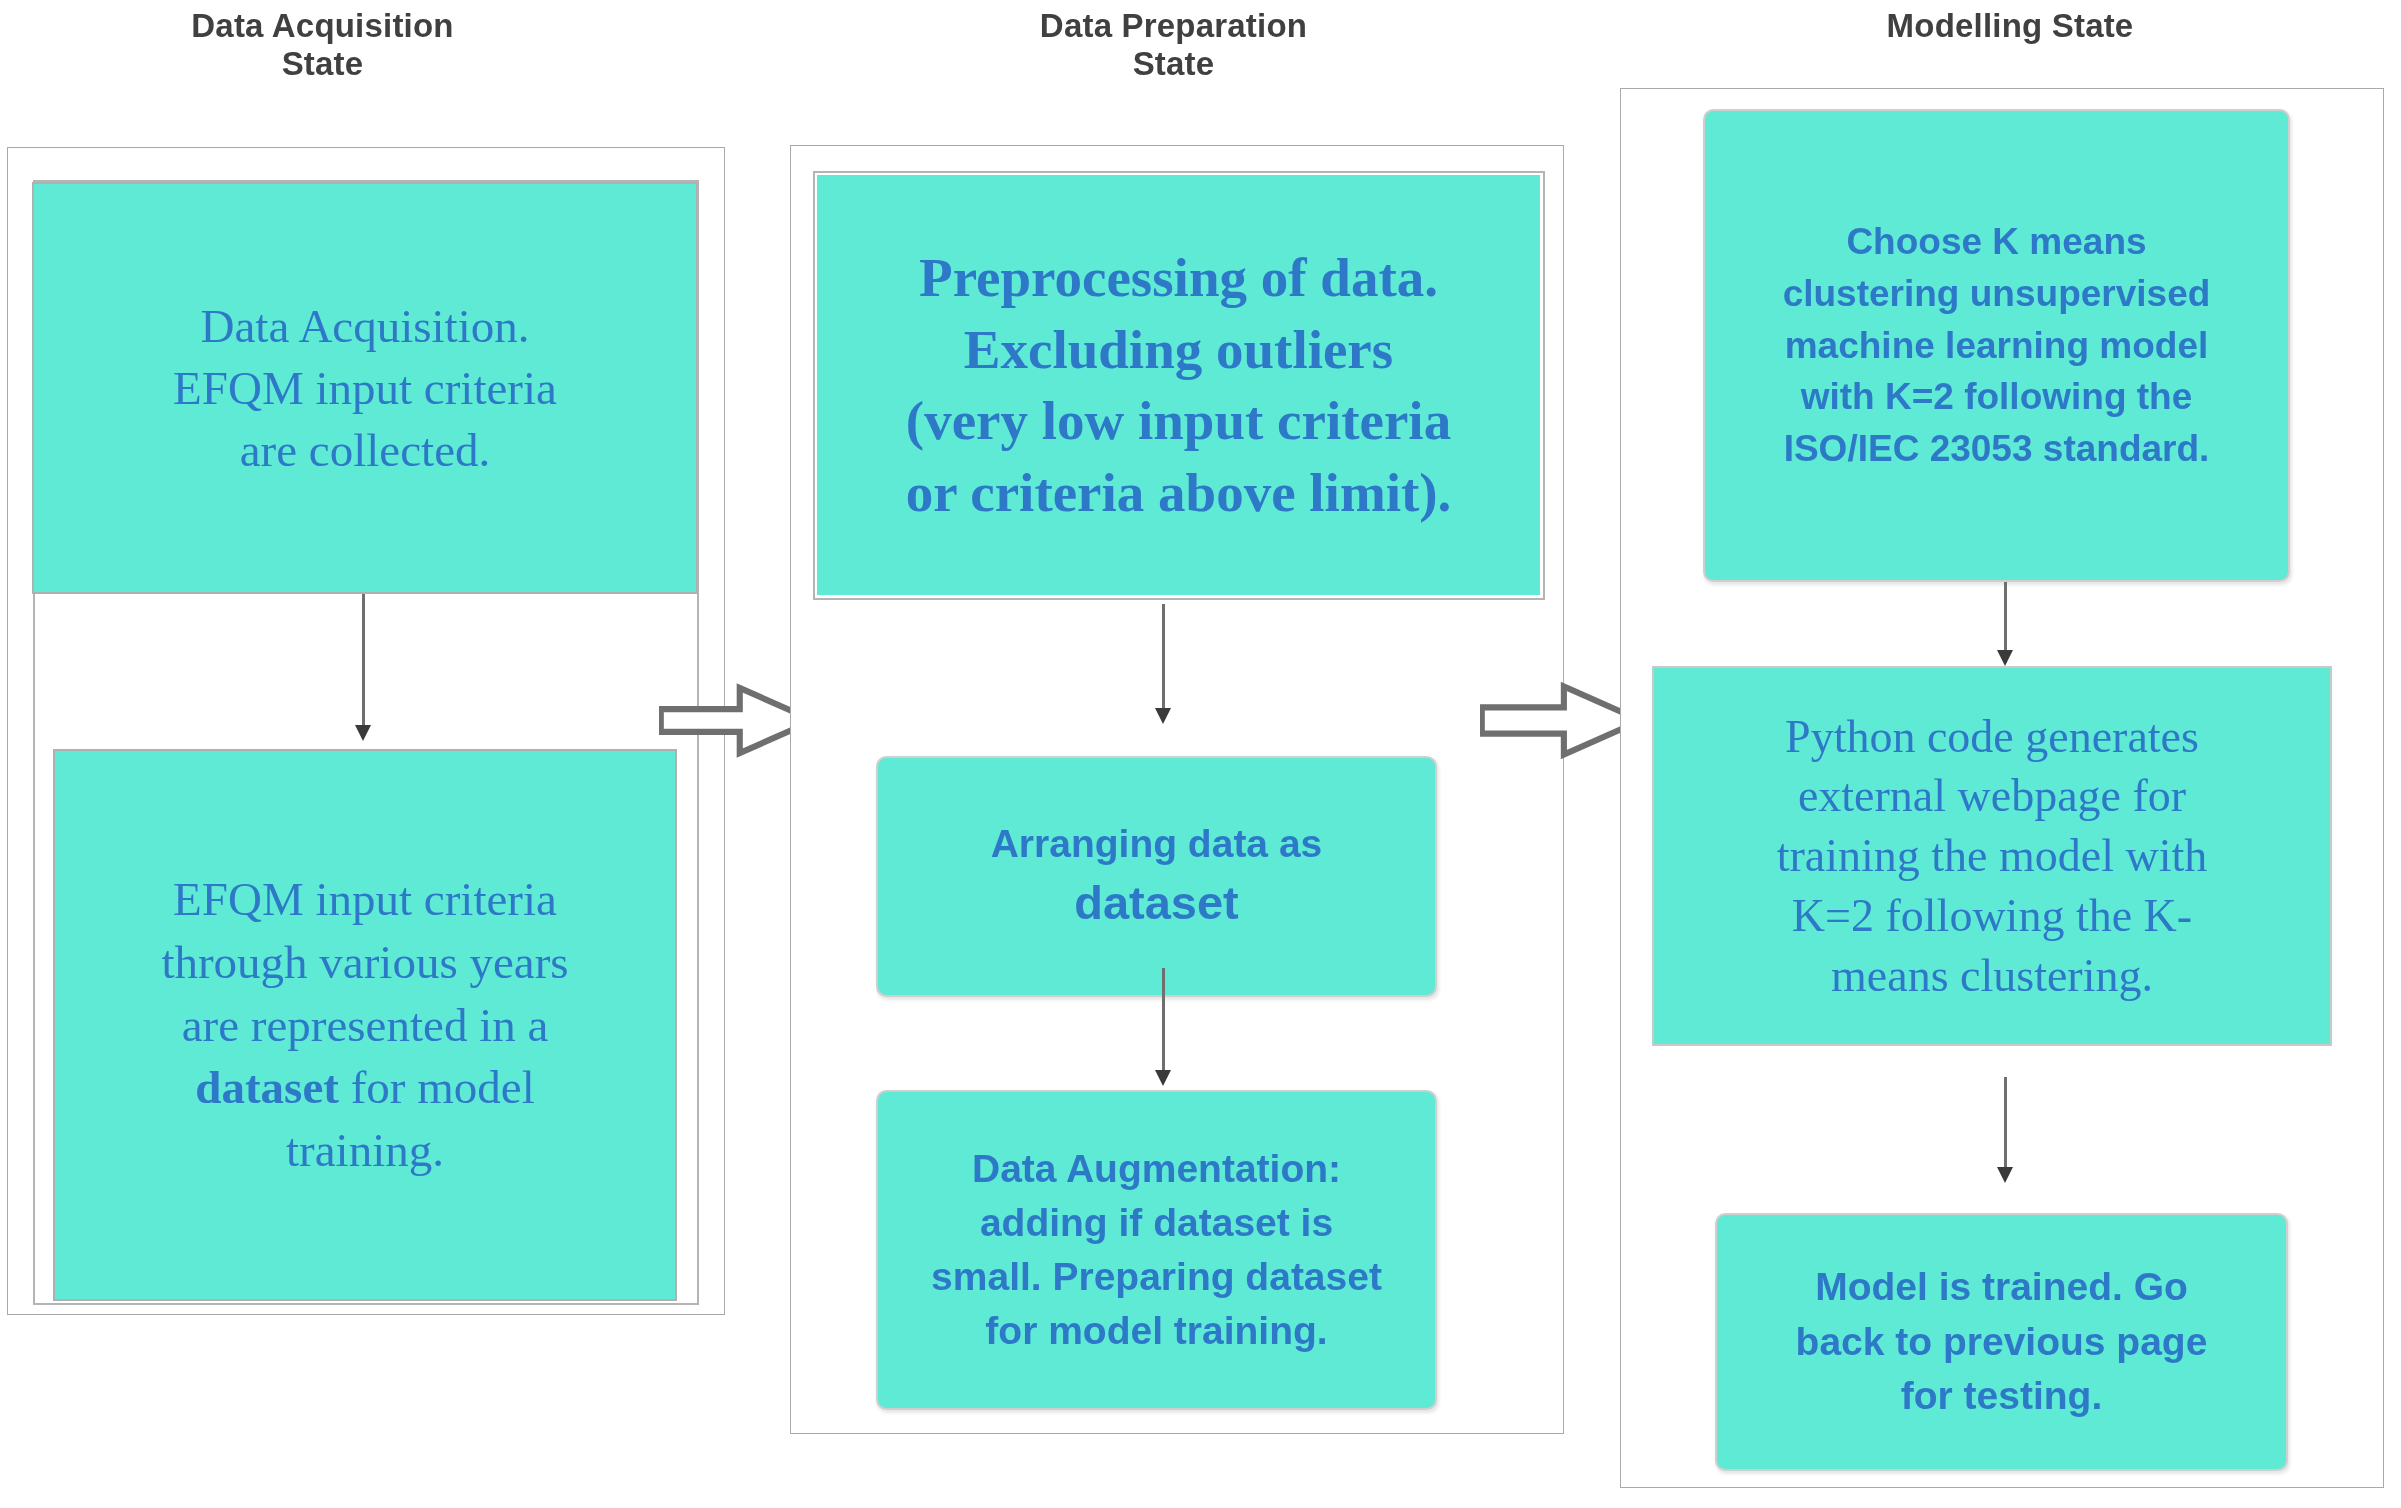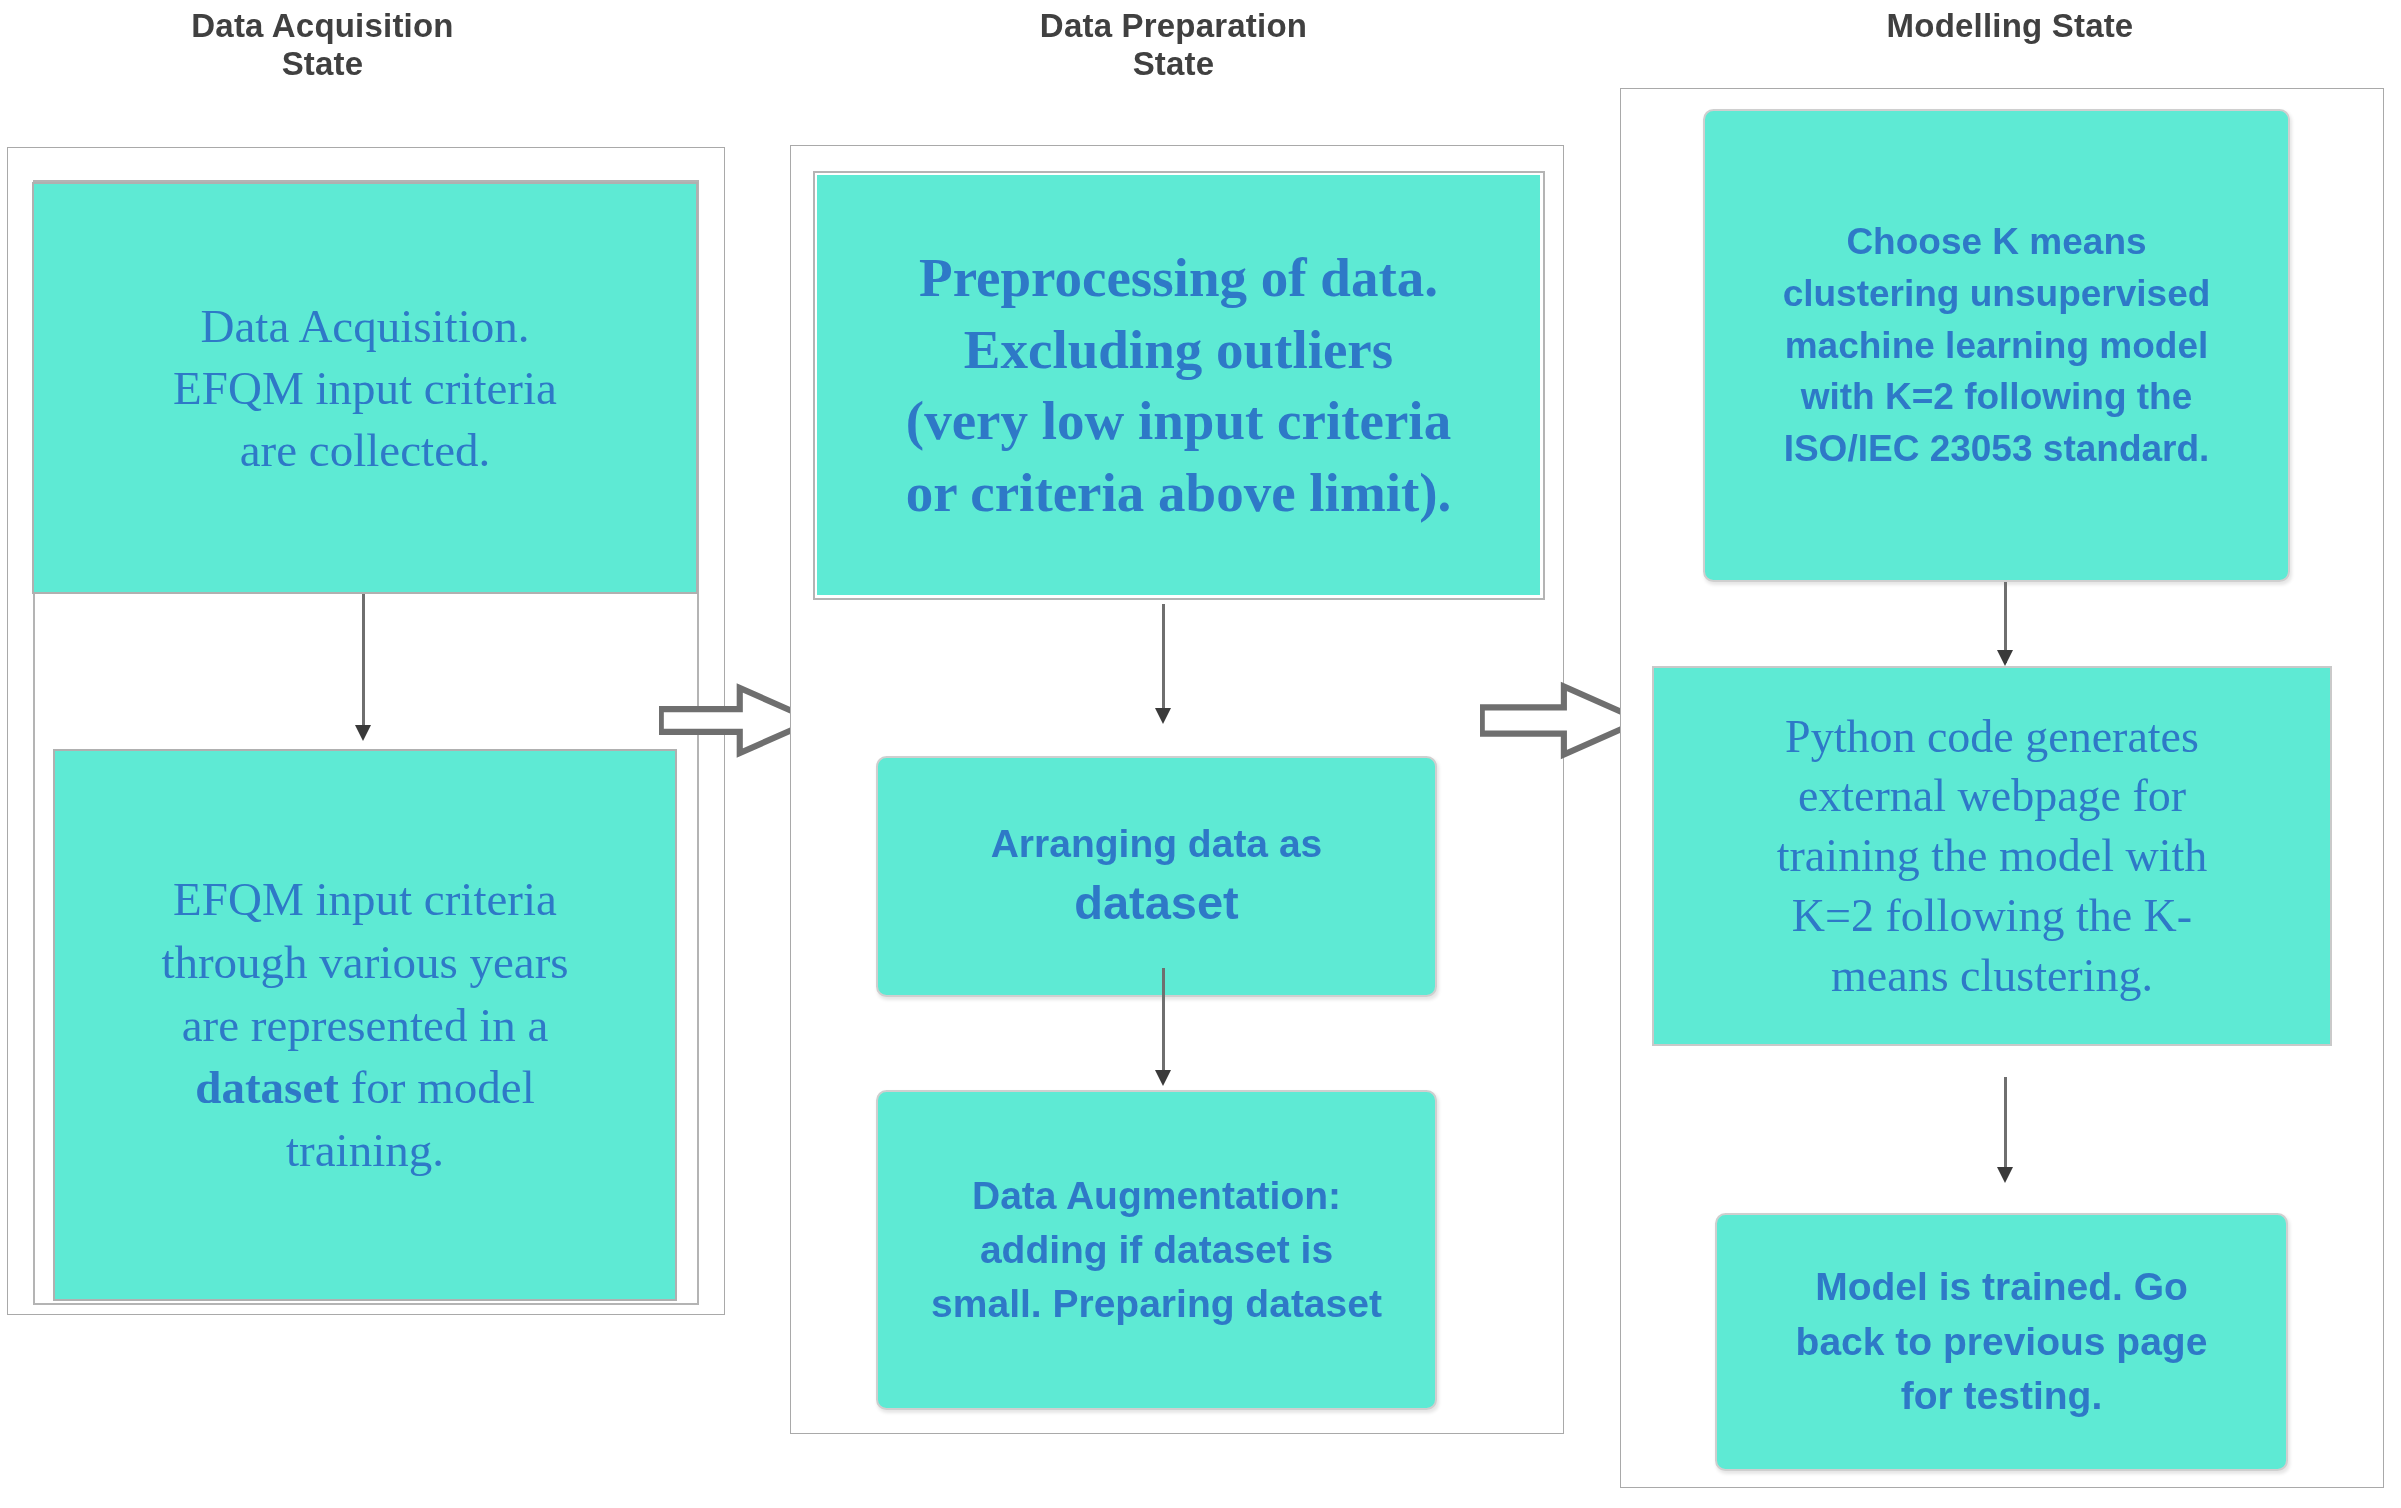--- a/index.html
+++ b/index.html
@@ -155,20 +155,21 @@
   </div>
 
   <div class="vline" style="left:1162px;top:968px;height:114px;"></div>
   <div class="vhead" style="left:1155px;top:1070px;"></div>
 
   <div class="node sans" style="left:876px;top:1090px;width:561px;height:320px;font-size:39px;line-height:1.38;">
     <div class="txt">
       <div>Data Augmentation:</div>
       <div>adding if dataset is</div>
       <div>small. Preparing dataset</div>
+      <div>for model training.</div>
     </div>
   </div>
 
   <div class="blockarrow" style="left:1480px;top:681px;width:166px;height:79px;">
     <svg width="166" height="79" viewBox="0 0 190 90">
       <polygon points="2,30 96,30 96,6 184,45 96,84 96,60 2,60" fill="#ffffff" stroke="#6f6f6f" stroke-width="7" stroke-linejoin="miter"></polygon>
     </svg>
   </div>
 
   <div class="col-header" style="left:1628px;top:7px;width:764px;">

